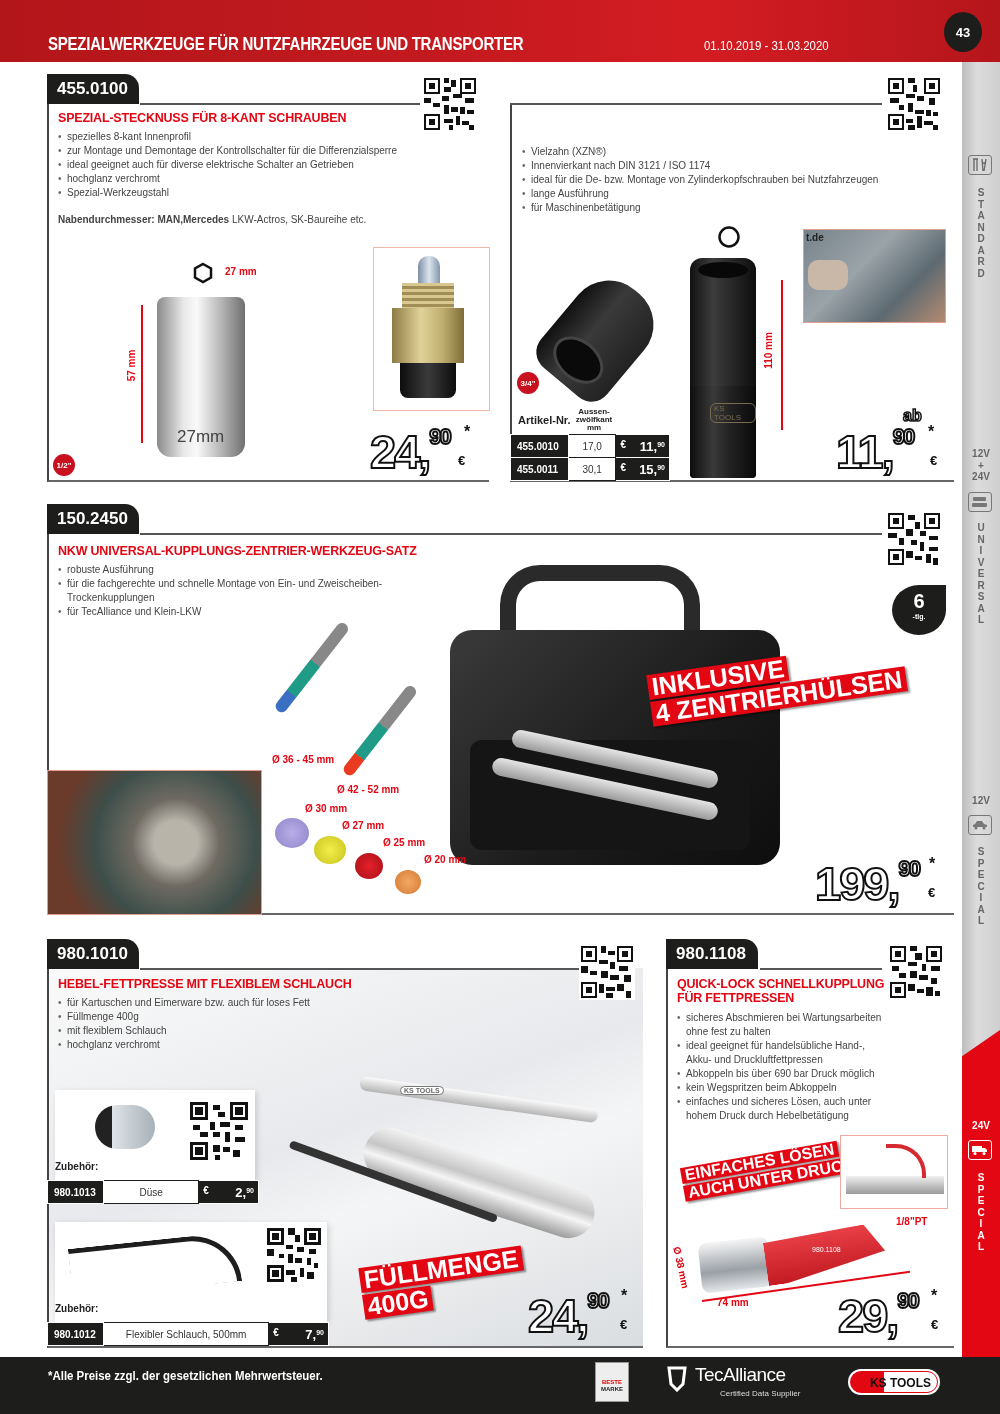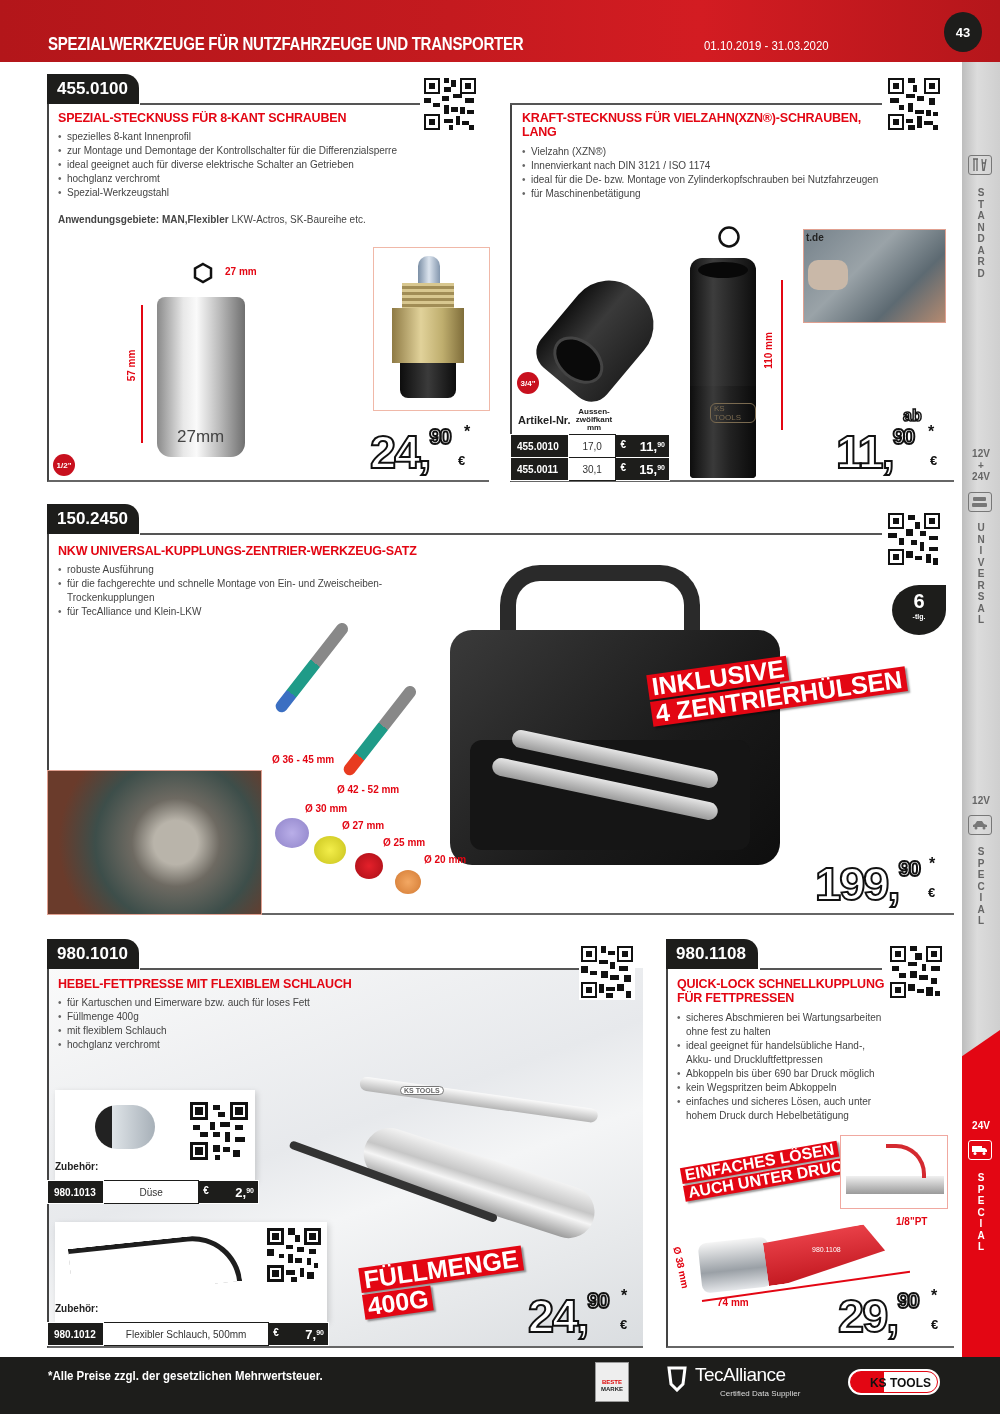--- a/index.html
+++ b/index.html
@@ -116,22 +116,22 @@
   </div>
   <div class="ptitle" style="left:58px;top:111px;width:360px">SPEZIAL-STECKNUSS FÜR 8-KANT SCHRAUBEN</div>
   <ul class="bul" style="left:58px;top:130px;width:400px">
     <li>spezielles 8-kant Innenprofil</li>
     <li>zur Montage und Demontage der Kontrollschalter für die Differenzialsperre</li>
     <li>ideal geeignet auch für diverse elektrische Schalter an Getrieben</li>
     <li>hochglanz verchromt</li>
     <li>Spezial-Werkzeugstahl</li>
   </ul>
   <div style="position:absolute;left:58px;top:214px;font-size:10px;color:#444">
-    <b>Anwendungsgebiete:</b>
-    <b>MAN,Flexibler</b>
+    <b>Nabendurchmesser:</b>
+    <b>MAN,Mercedes</b>
     <span>LKW-Actros, SK-Baureihe etc.</span>
   </div>
 
   <div style="position:absolute;left:192px;top:262px">
     <svg width="22" height="22" viewBox="0 0 22 22">
         <polygon points="11,2 19,6.5 19,15.5 11,20 3,15.5 3,6.5" fill="none" stroke="#111" stroke-width="2.5"></polygon>
       </svg>
   </div>
   <div class="dim" style="left:225px;top:266px">27 mm</div>
   <div class="vline" style="left:141px;top:305px;height:138px"></div>
@@ -158,25 +158,25 @@
   <div class="box-top" style="left:510px;top:103px;width:372px"></div>
   <div class="qr" style="left:886px;top:76px">
     <svg viewBox="0 0 25 25" shape-rendering="crispEdges">
         <rect width="25" height="25" fill="#fff"></rect>
         <path d="M1 1h7v7H1zM17 1h7v7h-7zM1 17h7v7H1z" fill="#111"></path>
         <path d="M2 2h5v5H2zM18 2h5v5h-5zM2 18h5v5H2z" fill="#fff"></path>
         <path d="M3 3h3v3H3zM19 3h3v3h-3zM3 19h3v3H3z" fill="#111"></path>
         <path d="M10 1h3v2h-3zM12 4h2v3h-2zM9 8h4v2H9zM14 9h3v2h-3zM19 10h3v3h-3zM2 10h4v2H2zM6 13h2v2H6zM10 12h2v4h-2zM13 15h4v2h-4zM18 15h2v3h-2zM21 16h2v2h-2zM9 19h3v2H9zM14 18h2v5h-2zM17 20h4v2h-4zM21 22h2v2h-2zM10 22h3v2h-3z" fill="#111"></path>
       </svg>
   </div>
-  <div class="ptitle" style="left:522px;top:111px;width:360px">KRAFT-STECKNUSS FÜR VIELZAHN(XZN®)-SCHRAUBEN, LANG</div>
   <ul class="bul" style="left:522px;top:145px;width:420px">
     <li>Vielzahn (XZN®)</li>
     <li>Innenvierkant nach DIN 3121 / ISO 1174</li>
     <li>ideal für die De- bzw. Montage von Zylinderkopfschrauben bei Nutzfahrzeugen</li>
+    <li>lange Ausführung</li>
     <li>für Maschinenbetätigung</li>
   </ul>
   <div style="position:absolute;left:717px;top:225px">
     <svg width="24" height="24" viewBox="0 0 24 24">
         <circle cx="12" cy="12" r="9.5" fill="none" stroke="#111" stroke-width="2.5"></circle>
       </svg>
   </div>
 
   <div class="img" style="left:556px;top:278px;width:86px;height:118px;border-radius:40px 40px 20px 20px;transform:rotate(40deg);background:linear-gradient(90deg,#111,#3a3a3a 40%,#222)">
     <div style="position:absolute;left:14px;top:70px;width:56px;height:40px;border-radius:50%;background:#0a0a0a;border:3px solid #444"></div>

